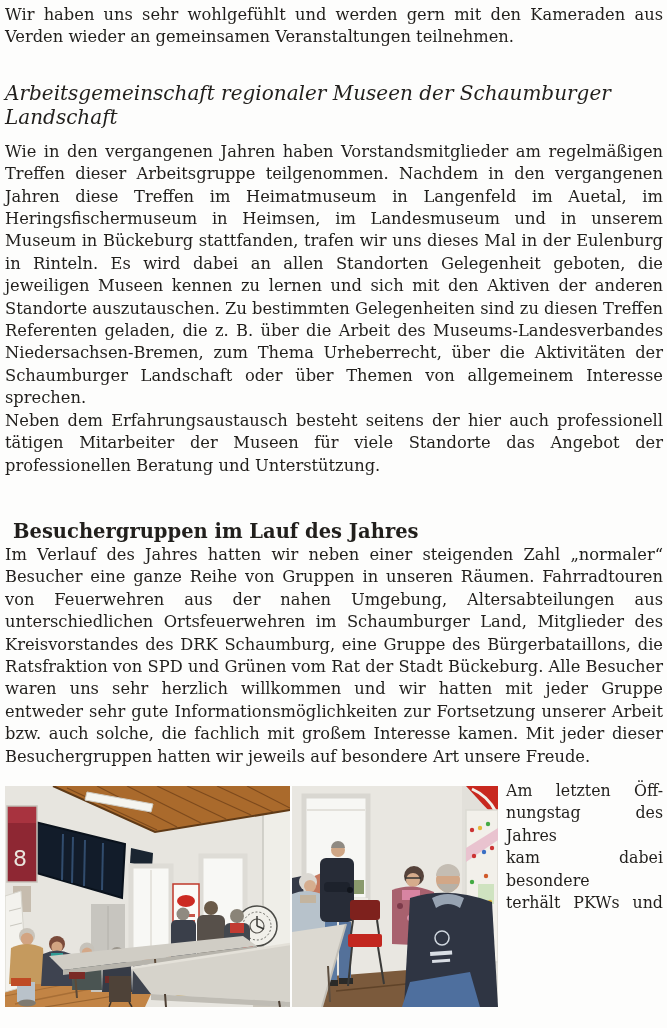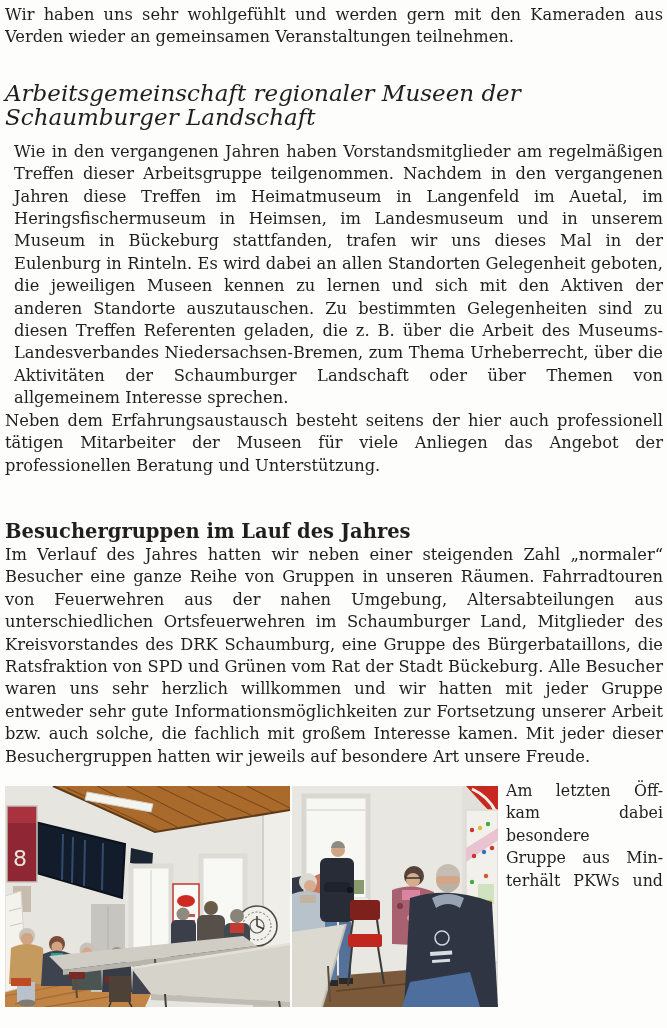--- a/index.html
+++ b/index.html
@@ -9,27 +9,27 @@
     font-family:"DejaVu Serif","Liberation Serif",serif;
     color:#211f1c;
   }
   .page{width:667px;height:1028px;box-sizing:border-box;padding:4px 4px 0 5px;}
   .body-text{
     margin:0;font-size:16.3px;line-height:22.4px;
     text-align:justify;
   }
   .intro{margin-top:0;}
   .italic-heading{
-    margin:32px 0 0 0;font-size:23px;font-style:italic;font-weight:normal;
+    margin:32px 0 0 0;font-size:20px;font-style:italic;font-weight:normal;
     line-height:24px;
   }
-  .p-museums-1{margin-top:12px;margin-left:9px;}
+  .p-museums-1{margin-top:12px;}
   .p-museums-2{margin-top:0;}
   .bold-heading{
-    margin:42px 0 0 0;font-size:19.5px;font-weight:bold;line-height:25px;
+    margin:42px 0 0 8px;font-size:19.5px;font-weight:bold;line-height:25px;
   }
   .p-visitors-1{}
   .figure-row{margin-top:18px;display:flex;align-items:flex-start;}
   .photos{display:flex;gap:2px;flex:0 0 auto;}
   .photo{display:block;background:#cfccc4;}
   .sidebar{
     width:157px;margin-left:8px;margin-top:-6px;flex:0 0 auto;
     font-size:15.8px;line-height:22.45px;
   }
   .sb-line{text-align:justify;text-align-last:justify;}
@@ -39,21 +39,21 @@
 </head>
 <body>
 
 <div class="page">
 
   <p class="body-text intro">Wir haben uns sehr wohlgefühlt und werden gern mit den Kameraden aus Verden wieder an gemeinsamen Veranstaltungen teilnehmen.</p>
 
   <h2 class="italic-heading">Arbeitsgemeinschaft regionaler Museen der Schaumburger Landschaft</h2>
 
   <p class="body-text p-museums-1">Wie in den vergangenen Jahren haben Vorstandsmitglieder am regelmäßigen Treffen dieser Arbeitsgruppe teilgenommen. Nachdem in den vergangenen Jahren diese Treffen im Heimatmuseum in Langenfeld im Auetal, im Heringsfischermuseum in Heimsen, im Landesmuseum und in unserem Museum in Bückeburg stattfanden, trafen wir uns dieses Mal in der Eulenburg in Rinteln. Es wird dabei an allen Standorten Gelegenheit geboten, die jeweiligen Museen kennen zu lernen und sich mit den Aktiven der anderen Standorte auszutauschen. Zu bestimmten Gelegenheiten sind zu diesen Treffen Referenten geladen, die z. B. über die Arbeit des Museums-Landesverbandes Niedersachsen-Bremen, zum Thema Urheberrecht, über die Aktivitäten der Schaumburger Landschaft oder über Themen von allgemeinem Interesse sprechen.</p>
-  <p class="body-text p-museums-2">Neben dem Erfahrungsaustausch besteht seitens der hier auch professionell tätigen Mitarbeiter der Museen für viele Anliegen das Angebot der professionellen Beratung und Unterstützung.</p>
+  <p class="body-text p-museums-2">Neben dem Erfahrungsaustausch besteht seitens der hier auch professionell tätigen Mitarbeiter der Museen für viele Standorte das Angebot der professionellen Beratung und Unterstützung.</p>
 
   <h2 class="bold-heading">Besuchergruppen im Lauf des Jahres</h2>
 
   <p class="body-text p-visitors-1">Im Verlauf des Jahres hatten wir neben einer steigenden Zahl „normaler“ Besucher eine ganze Reihe von Gruppen in unseren Räumen. Fahrradtouren von Feuerwehren aus der nahen Umgebung, Altersabteilungen aus unterschiedlichen Ortsfeuerwehren im Schaumburger Land, Mitglieder des Kreisvorstandes des DRK Schaumburg, eine Gruppe des Bürgerbataillons, die Ratsfraktion von SPD und Grünen vom Rat der Stadt Bückeburg. Alle Besucher waren uns sehr herzlich willkommen und wir hatten mit jeder Gruppe entweder sehr gute Informationsmöglichkeiten zur Fortsetzung unserer Arbeit bzw. auch solche, die fachlich mit großem Interesse kamen. Mit jeder dieser Besuchergruppen hatten wir jeweils auf besondere Art unsere Freude.</p>
 
   <div class="figure-row">
     <div class="photos">
 
       <svg class="photo" width="285" height="221" viewBox="0 0 285 221">
         <rect x="0" y="0" width="285" height="221" fill="#e7e5df"></rect>
@@ -282,20 +282,20 @@
         <polygon points="118,196 178,186 188,221 110,221" fill="#4e6f9e"></polygon>
 
         <polygon points="0,146 54,138 30,221 0,221" fill="#dcd9d1"></polygon>
         <line x1="54" y1="138" x2="30" y2="221" stroke="#c2bfb7" stroke-width="2"></line>
         <line x1="36" y1="180" x2="38" y2="216" stroke="#5c4e40" stroke-width="2"></line>
       </svg>
     </div>
 
     <div class="sidebar">
       <div class="sb-line">Am letzten Öff-</div>
+      <div class="sb-line">nungstag des Jahres</div>
       <div class="sb-line">kam dabei besondere</div>
-      <div class="sb-line">Gruppe aus Min-</div>
       <div class="sb-line">terhält PKWs und</div>
 
     </div>
   </div>
 
 </div>
 
 </body></html>

